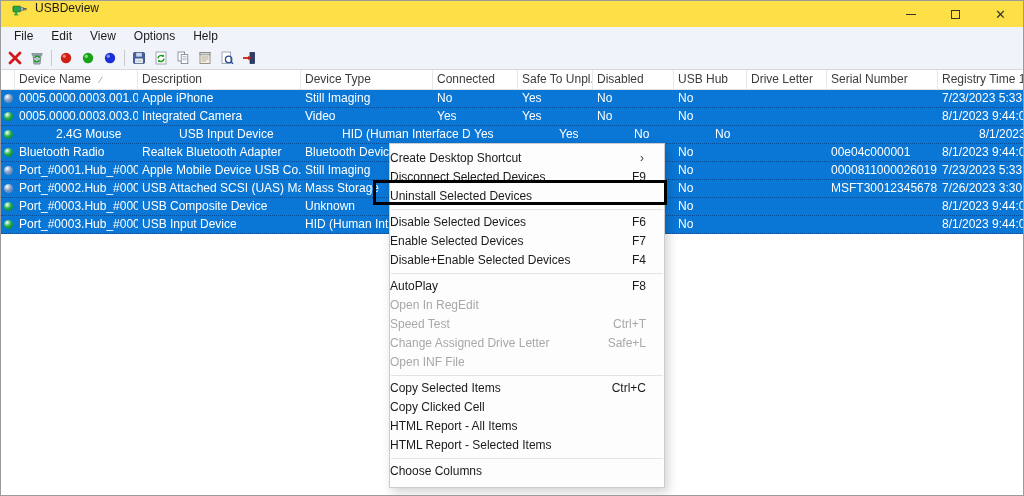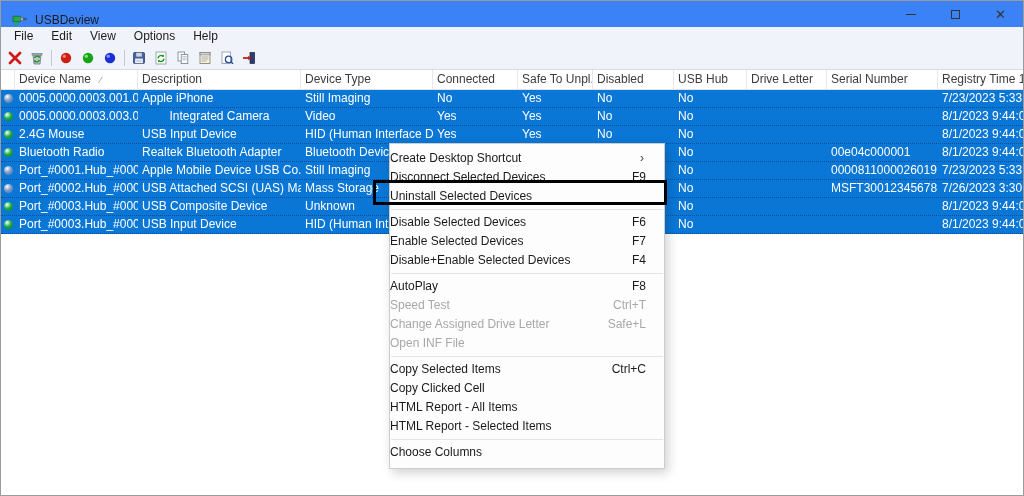--- a/index.html
+++ b/index.html
@@ -2,21 +2,21 @@
 <html><head>
 <meta charset="utf-8">
 <style>
   html,body{margin:0;padding:0;background:#fff;font-family:"Liberation Sans", sans-serif;}
   .window{
     position:relative;width:1024px;height:496px;overflow:hidden;
     background:#ffffff;box-sizing:border-box;border:1px solid #9b9b9b;
     font-size:12px;color:#1a1a1a;
   }
   
-  .titlebar{position:absolute;left:0;top:0;right:0;height:26px;background:#3b82f6;display:flex;align-items:flex-end;}
+  .titlebar{position:absolute;left:0;top:0;right:0;height:26px;background:#fde047;display:flex;align-items:flex-start;}
   .app-icon{width:16px;height:16px;margin-left:11px;margin-right:7px;flex:0 0 auto;}
   .title-text{font-size:12px;color:#1b1b1b;}
   .win-controls{position:absolute;right:0;top:0;height:26px;display:flex;}
   .win-btn{width:45px;height:26px;display:flex;align-items:center;justify-content:center;background:transparent;border:none;cursor:default;}
   .glyph-min{width:10px;height:0;border-top:1px solid #333;display:block;}
   .glyph-max{width:9px;height:9px;border:1px solid #333;display:block;box-sizing:border-box;}
   .glyph-close{font-size:13px;color:#333;line-height:1;}
   
   .menubar{position:absolute;left:0;top:26px;right:0;height:19px;background:#f0f3f9;display:flex;align-items:center;padding-left:4px;}
   .menu-item{padding:0 9px;height:19px;line-height:19px;color:#1b1b1b;}
@@ -201,35 +201,35 @@
           <div class="cell" style="width: 73px;">No</div>
           <div class="cell" style="width: 80px;"></div>
           <div class="cell" style="width: 111px;"></div>
           <div class="cell" style="width: 120px;">7/23/2023 5:33:23</div>
         </div>
         <div class="row">
           <div class="cell icon-cell" style="width: 14px;">
             <span class="dot" style="background: radial-gradient(circle at 35% 30%, rgb(255, 255, 255) 0%, rgb(31, 174, 70) 45%, rgb(13, 110, 43) 100%);"></span>
           </div>
           <div class="cell" style="width: 123px;">0005.0000.0003.003.00...</div>
-          <div class="cell" style="width: 163px; text-align: center;">Integrated Camera</div>
+          <div class="cell" style="width: 163px;">Integrated Camera</div>
           <div class="cell" style="width: 132px;">Video</div>
           <div class="cell" style="width: 85px;">Yes</div>
           <div class="cell" style="width: 75px;">Yes</div>
           <div class="cell" style="width: 81px;">No</div>
           <div class="cell" style="width: 73px;">No</div>
           <div class="cell" style="width: 80px;"></div>
           <div class="cell" style="width: 111px;"></div>
           <div class="cell" style="width: 120px;">8/1/2023 9:44:07</div>
         </div>
         <div class="row">
           <div class="cell icon-cell" style="width: 14px;">
             <span class="dot" style="background: radial-gradient(circle at 35% 30%, rgb(255, 255, 255) 0%, rgb(31, 174, 70) 45%, rgb(13, 110, 43) 100%);"></span>
           </div>
-          <div class="cell" style="width: 123px;">2.4G Mouse</div>
+          <div class="cell" style="width: 123px; margin-left: 37px;">2.4G Mouse</div>
           <div class="cell" style="width: 163px;">USB Input Device</div>
           <div class="cell" style="width: 132px;">HID (Human Interface D...</div>
           <div class="cell" style="width: 85px;">Yes</div>
           <div class="cell" style="width: 75px;">Yes</div>
           <div class="cell" style="width: 81px;">No</div>
           <div class="cell" style="width: 73px;">No</div>
           <div class="cell" style="width: 80px;"></div>
           <div class="cell" style="width: 111px;"></div>
           <div class="cell" style="width: 120px;">8/1/2023 9:44:06</div>
         </div>
@@ -314,20 +314,21 @@
   <div class="context-menu" id="ctxmenu">
       <div class="cm-item">Create Desktop Shortcut<span class="cm-sub">›</span></div>
       <div class="cm-item">Disconnect Selected Devices<span class="cm-shortcut">F9</span></div>
       <div class="cm-item">Uninstall Selected Devices</div>
       <div class="cm-sep"></div>
       <div class="cm-item">Disable Selected Devices<span class="cm-shortcut">F6</span></div>
       <div class="cm-item">Enable Selected Devices<span class="cm-shortcut">F7</span></div>
       <div class="cm-item">Disable+Enable Selected Devices<span class="cm-shortcut">F4</span></div>
       <div class="cm-sep"></div>
       <div class="cm-item">AutoPlay<span class="cm-shortcut">F8</span></div>
+      <div class="cm-item disabled">Open In RegEdit</div>
       <div class="cm-item disabled">Speed Test<span class="cm-shortcut">Ctrl+T</span></div>
       <div class="cm-item disabled">Change Assigned Drive Letter<span class="cm-shortcut">Safe+L</span></div>
       <div class="cm-item disabled">Open INF File</div>
       <div class="cm-sep"></div>
       <div class="cm-item">Copy Selected Items<span class="cm-shortcut">Ctrl+C</span></div>
       <div class="cm-item">Copy Clicked Cell</div>
       <div class="cm-item">HTML Report - All Items</div>
       <div class="cm-item">HTML Report - Selected Items</div>
       <div class="cm-sep"></div>
       <div class="cm-item">Choose Columns</div>

